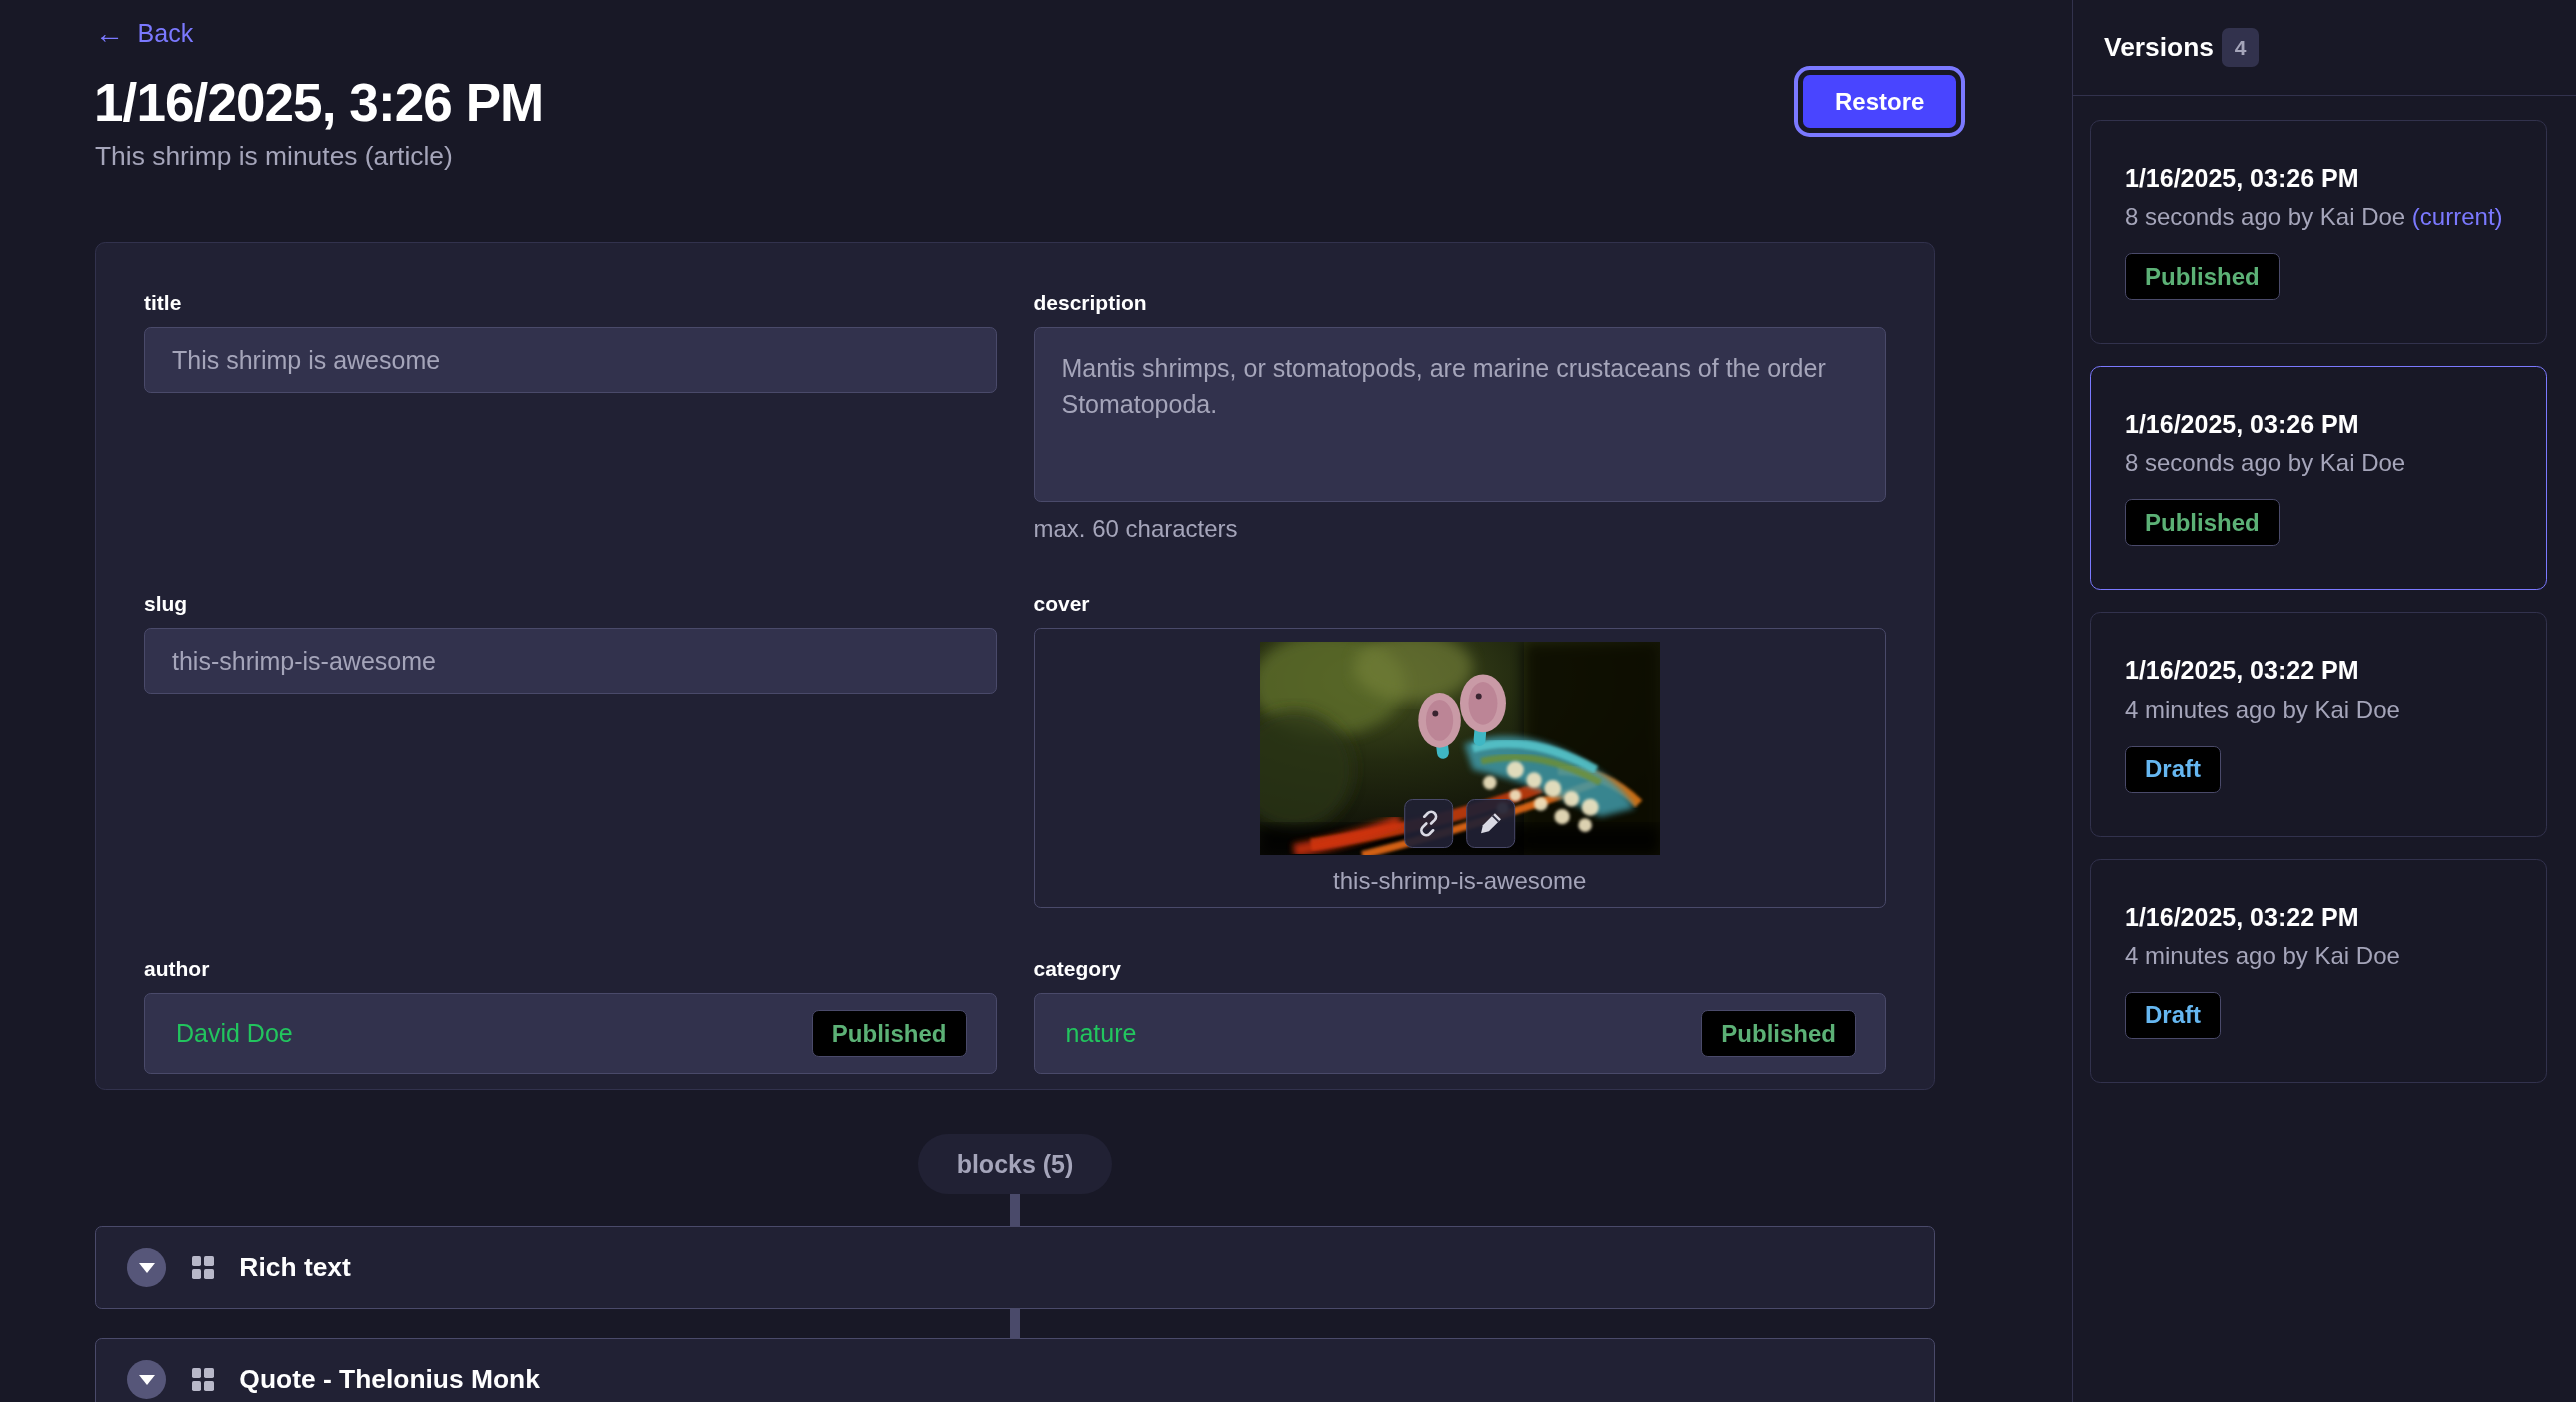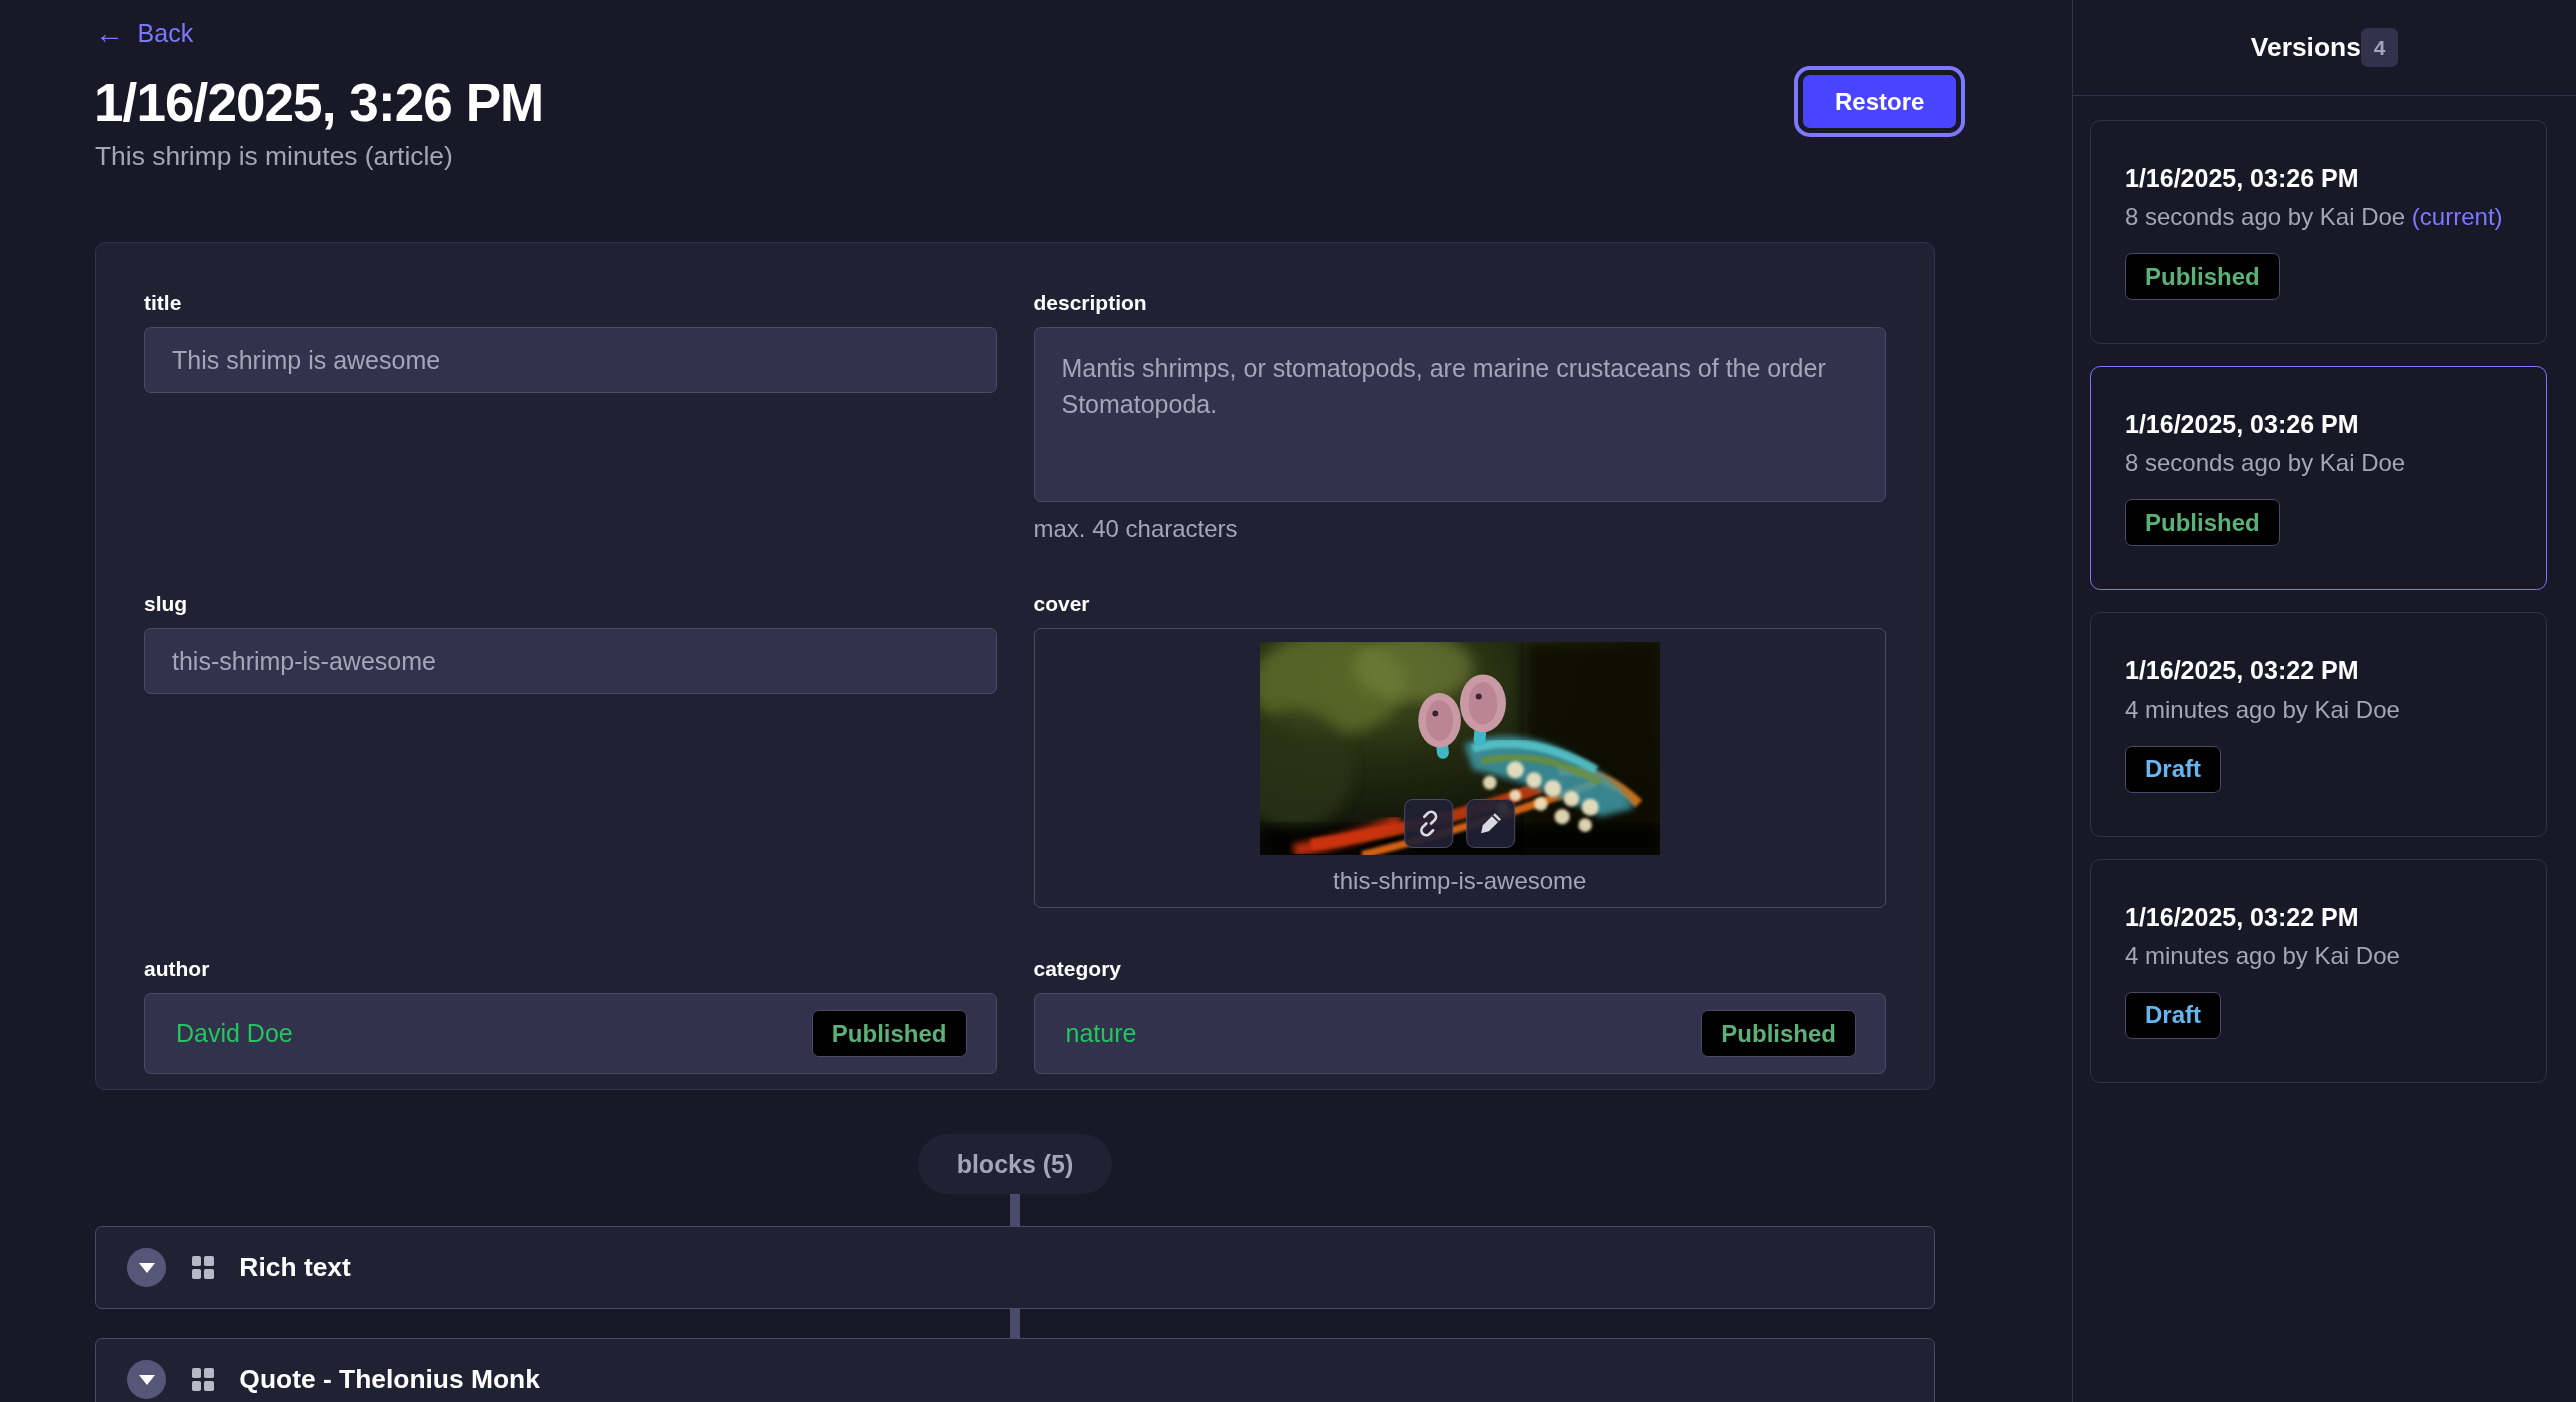--- a/index.html
+++ b/index.html
@@ -141,22 +141,23 @@
   .grid-icon i { background:#b8b8c9; border-radius:1.7px; }
   .block-label { font-size:26.4px; font-weight:700; color:#ffffff; }
 
   
   .sidebar {
     position:absolute; left:2072px; top:0; width:504px; height:1402px;
     background:#181826; border-left:1.7px solid #32324d;
   }
   .sidebar-header {
     height:96px; padding:0 31px;
-    display:flex; align-items:center; justify-content:center;
+    display:flex; align-items:center; justify-content:flex-start;
     border-bottom:1.7px solid #32324d;
+    gap:8px;
   }
   .sidebar-title { font-size:26.4px; font-weight:600; color:#ffffff; }
   .count-badge {
     background:#32324d; color:#a5a5ba;
     font-size:21px; font-weight:600;
     padding:7.7px 12.8px; border-radius:6.8px;
   }
   .version-list {
     padding:24px 29px 24px 17px;
     display:flex; flex-direction:column; gap:22px;
@@ -190,21 +191,21 @@
     <div class="form-grid">
 
       <div class="field">
         <label class="field-label">title</label>
         <input class="text-input" readonly="" value="This shrimp is awesome" style="">
       </div>
 
       <div class="field">
         <label class="field-label">description</label>
         <textarea class="textarea-input" readonly="" style="">Mantis shrimps, or stomatopods, are marine crustaceans of the order Stomatopoda.</textarea>
-        <div class="field-hint">max. 40 characters</div>
+        <div class="field-hint">max. 60 characters</div>
       </div>
 
       <div class="field">
         <label class="field-label">slug</label>
         <input class="text-input" readonly="" value="this-shrimp-is-awesome" style="">
       </div>
 
       <div class="field">
         <label class="field-label">cover</label>
         <div class="cover-box">

